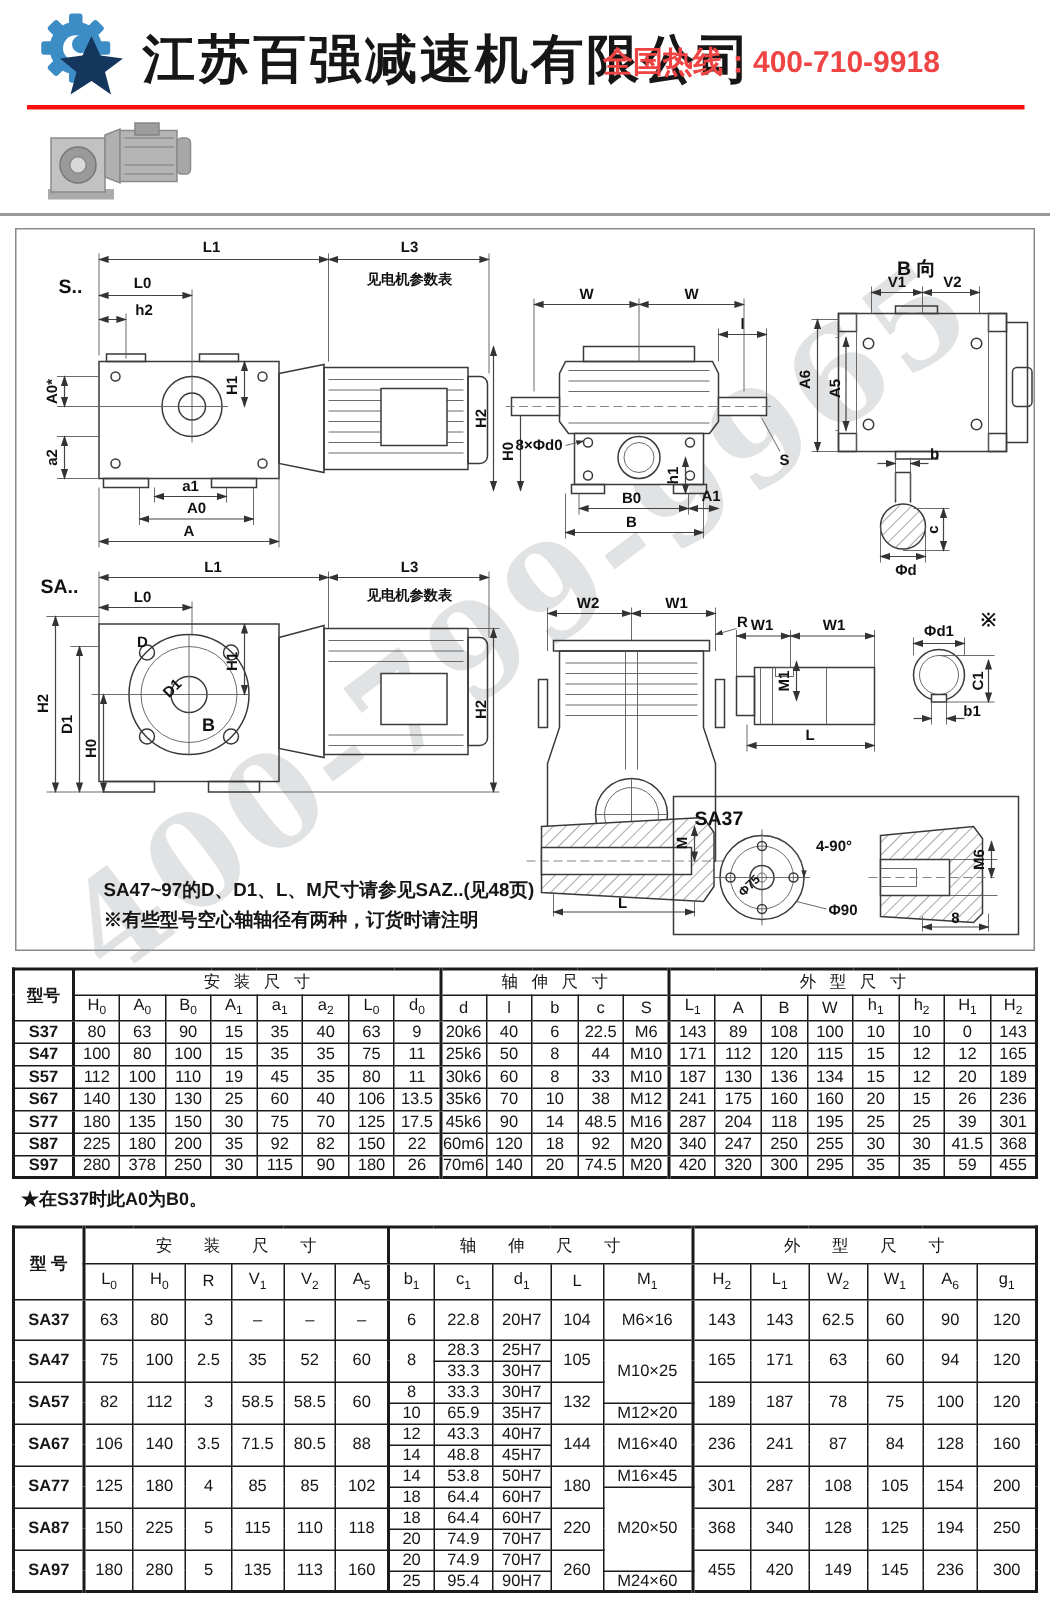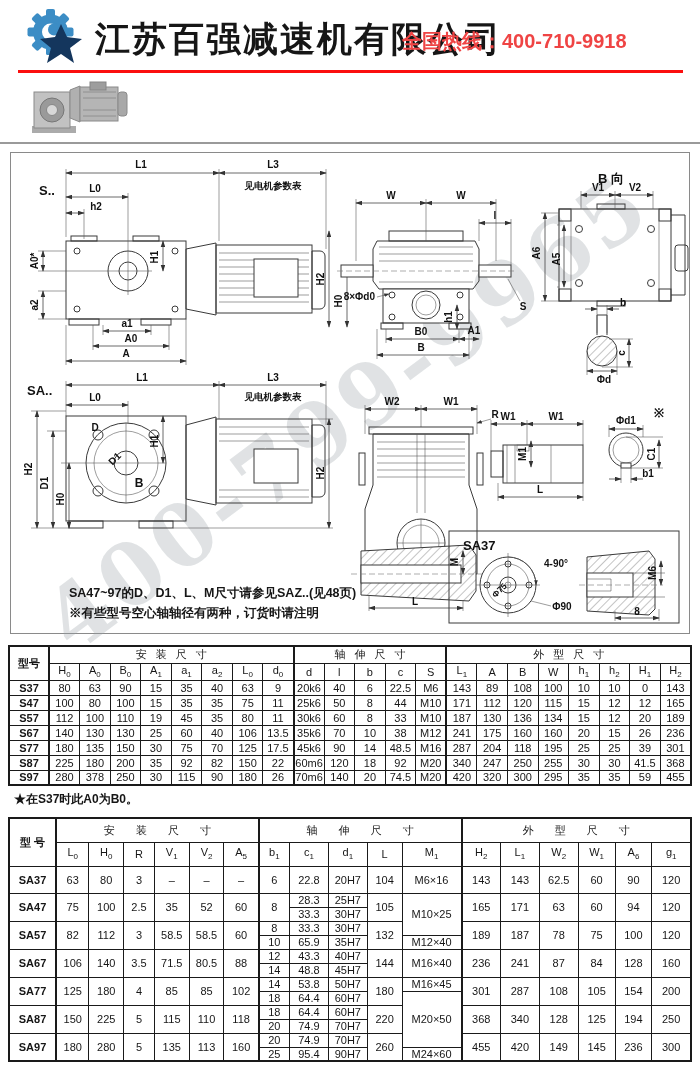--- a/index.html
+++ b/index.html
@@ -723,21 +723,21 @@
           <td rowspan="2">187</td>
           <td rowspan="2">78</td>
           <td rowspan="2">75</td>
           <td rowspan="2">100</td>
           <td rowspan="2">120</td>
         </tr>
         <tr>
           <td class="gb">10</td>
           <td>65.9</td>
           <td>35H7</td>
-          <td rowspan="1">M12×40</td>
+          <td rowspan="1">M12×20</td>
         </tr>
         <tr>
           <td class="model" rowspan="2">SA67</td>
           <td class="gb" rowspan="2">106</td>
           <td rowspan="2">140</td>
           <td rowspan="2">3.5</td>
           <td rowspan="2">71.5</td>
           <td rowspan="2">80.5</td>
           <td rowspan="2">88</td>
           <td class="gb">12</td>

